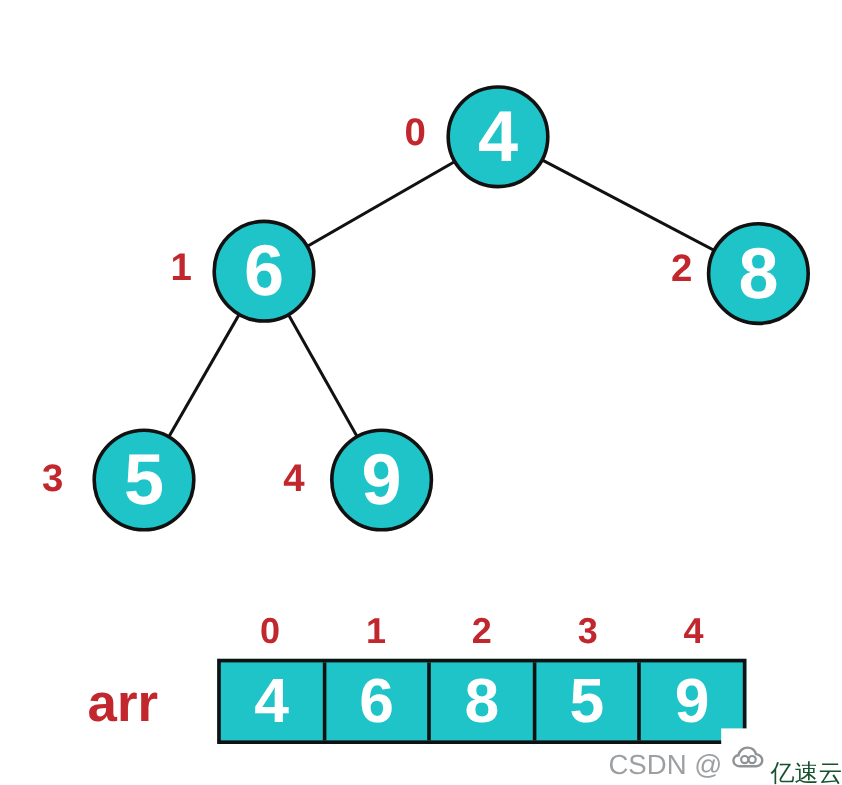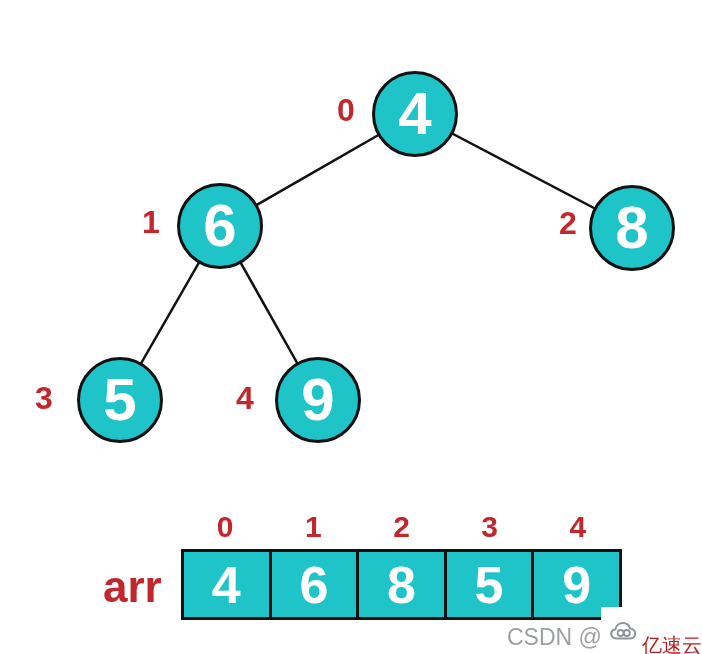--- a/index.html
+++ b/index.html
@@ -23,31 +23,31 @@
     position:absolute;left:181px;top:549px;width:441px;height:71px;display:flex;
     background:#1ec4c8;border:3px solid #111111;box-sizing:border-box;
   }
   .cell{
     flex:1;display:flex;align-items:center;justify-content:center;
     color:#ffffff;font-weight:bold;font-size:52px;border-right:3px solid #111111;
   }
   .cell:last-child{border-right:none;}
   .arr-label{
     position:absolute;left:73px;top:565px;color:#c1272d;font-weight:bold;
-    font-size:44px;line-height:1;margin-left:30px;
+    font-size:44px;line-height:1;
   }
   .csdn-text{
     position:absolute;left:507px;top:626px;color:#9da0a3;font-size:23px;line-height:1;
     white-space:nowrap;
   }
   .wm-box{
     position:absolute;left:601px;top:607px;width:101px;height:47px;background:#ffffff;
     display:flex;align-items:center;gap:2px;padding-left:9px;box-sizing:border-box;z-index:5;
   }
-  .wm-text{color:#b91c1c;font-size:20px;line-height:1;white-space:nowrap;margin-top:28px;}
+  .wm-text{color:#14532d;font-size:20px;line-height:1;white-space:nowrap;margin-top:28px;}
   .cloud-icon{flex:0 0 auto;}
 </style>
 </head>
 <body>
 
 <div class="canvas">
 
   <svg class="edges" width="702" height="654" viewBox="0 0 702 654">
     <line x1="415" y1="114" x2="220" y2="226" stroke="#111111" stroke-width="2.5"></line>
     <line x1="415" y1="114" x2="632" y2="228" stroke="#111111" stroke-width="2.5"></line>

